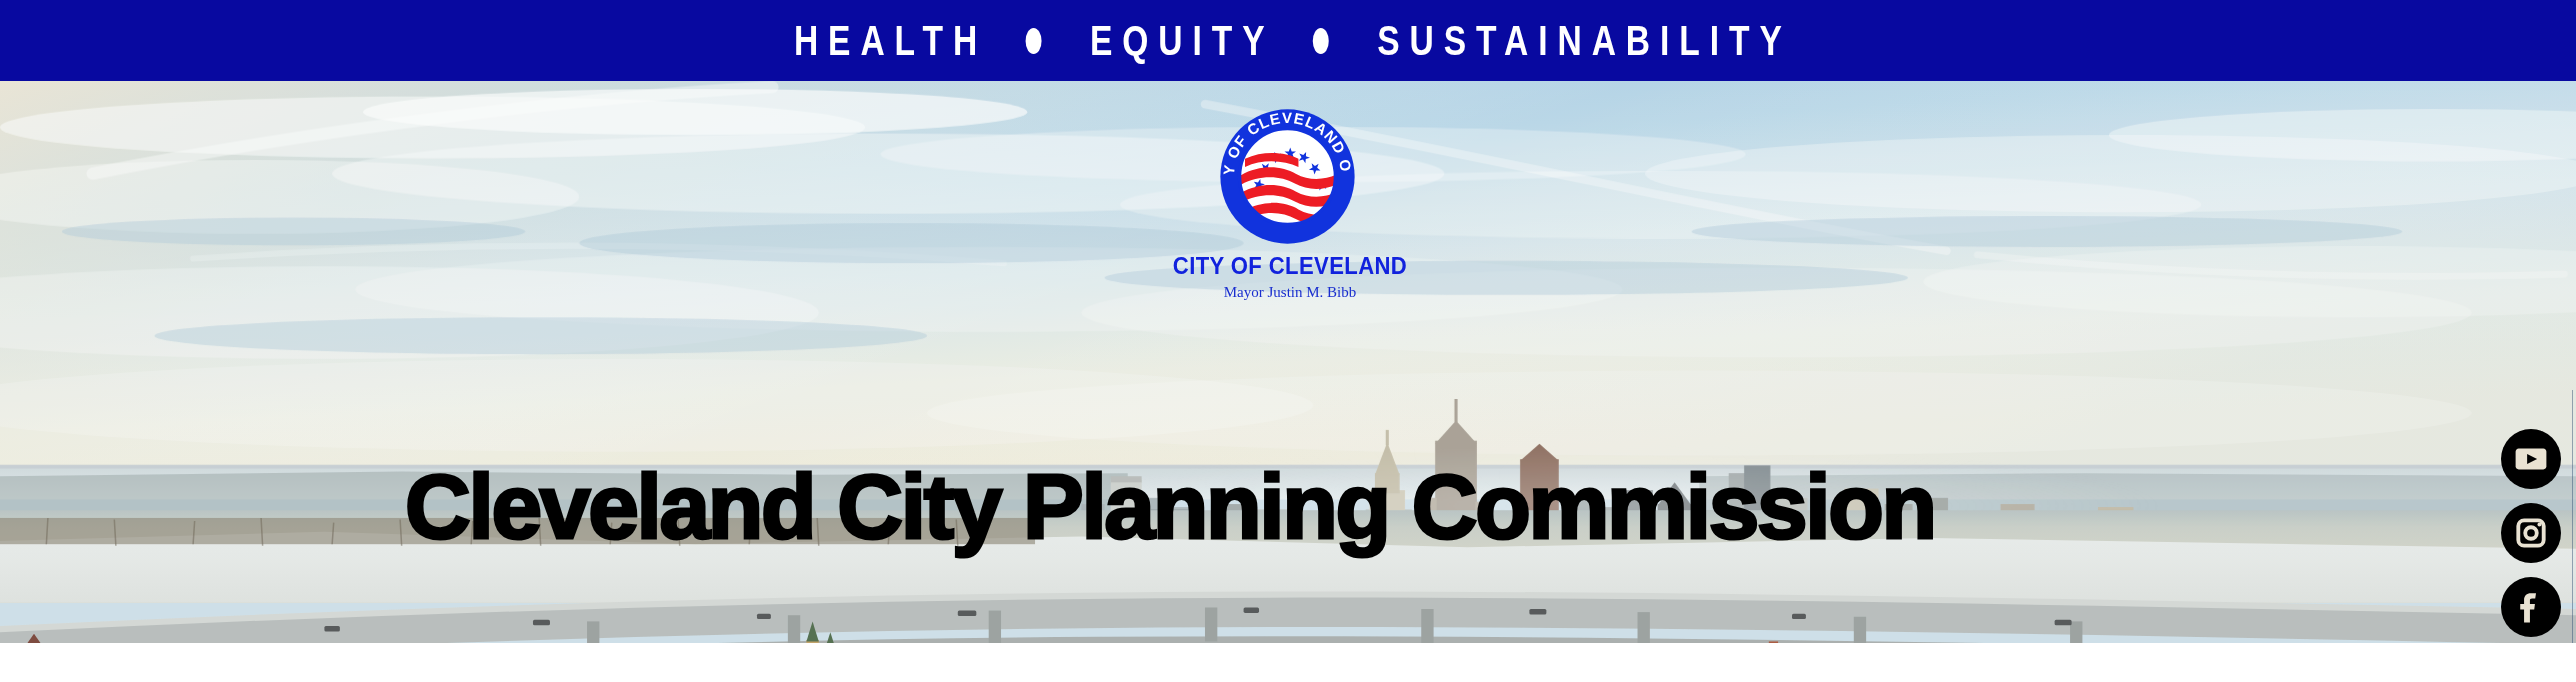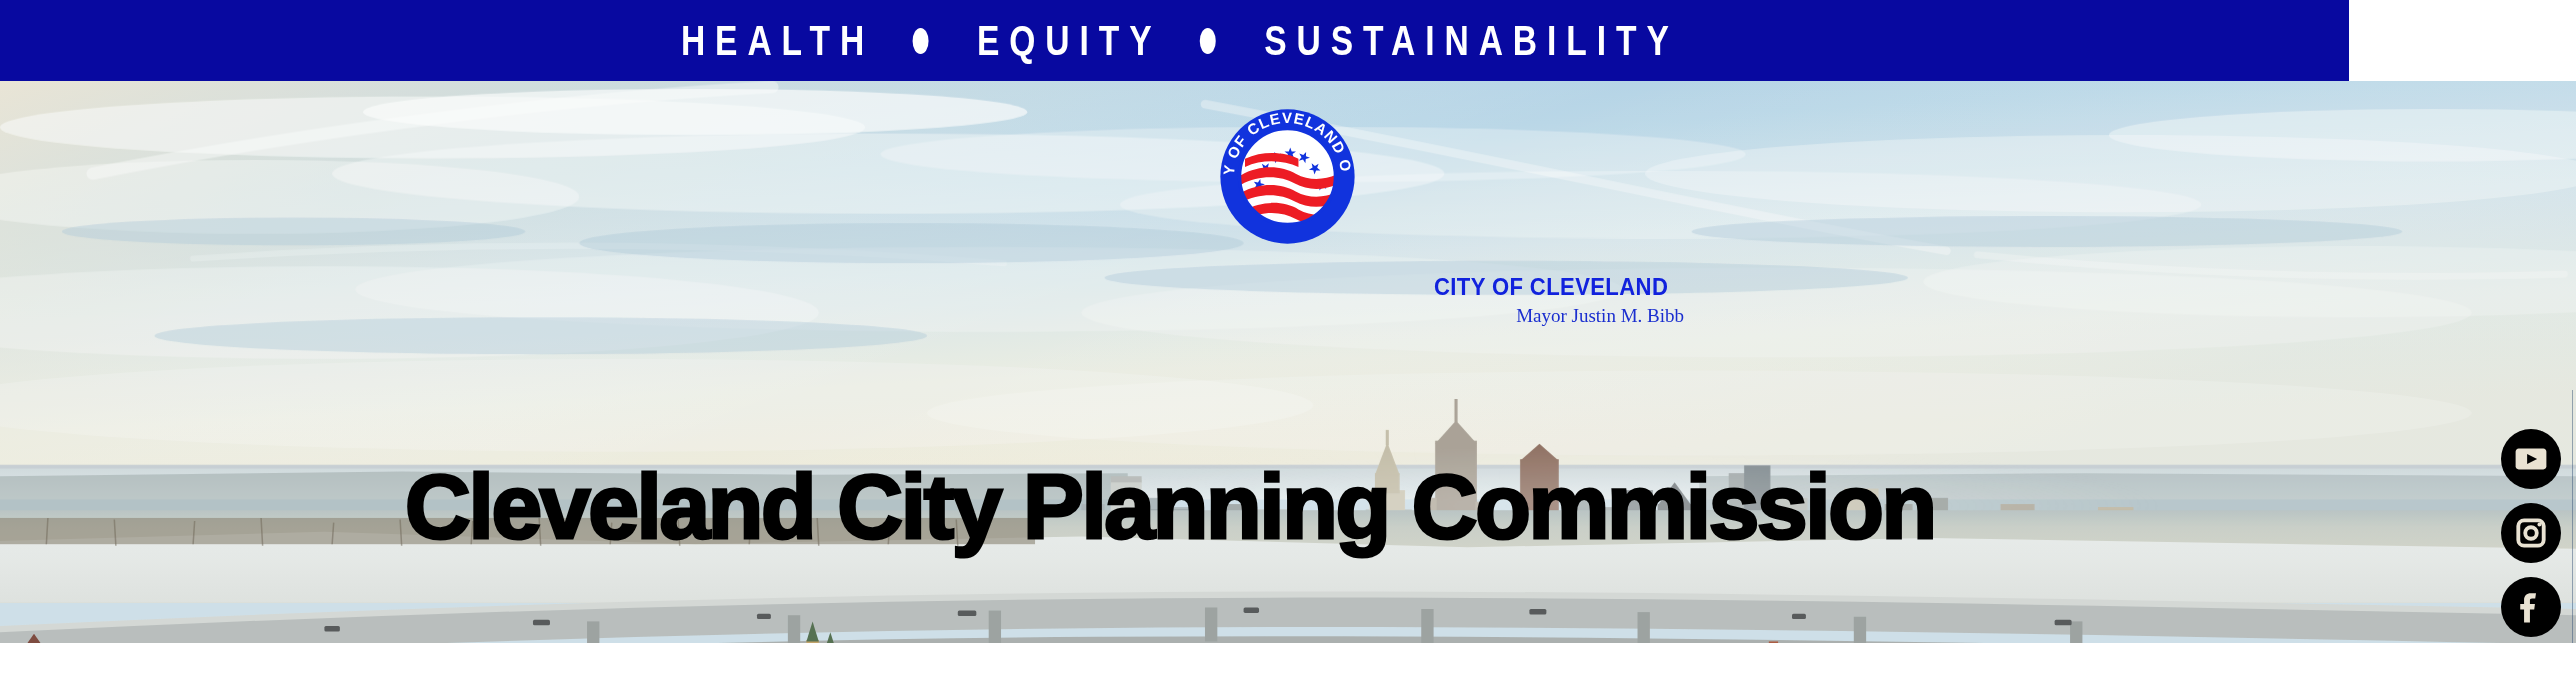--- a/index.html
+++ b/index.html
@@ -3,21 +3,21 @@
 <meta charset="utf-8">
 <title>Cleveland City Planning Commission</title>
 <style>
   html,body{margin:0;padding:0;background:#ffffff;}
   body{width:2576px;height:682px;overflow:hidden;font-family:"Liberation Sans",sans-serif;}
 
   #page{position:relative;width:2576px;height:682px;background:#ffffff;overflow:hidden;}
 
   
   .banner{
-    position:absolute;left:0;top:0;width:2349px;height:81px;
+    position:absolute;left:0;top:0;width:2576px;height:81px;
     background:#0809a0;
     display:flex;align-items:center;justify-content:center;
     overflow:hidden;
   }
   .banner-inner{
     display:flex;align-items:center;justify-content:center;
     gap:48px;
     transform:scaleX(.80);
     transform-origin:center center;
   }
@@ -45,38 +45,37 @@
   .photo svg{display:block;width:2576px;height:562px;}
 
   
   .seal-wrap{
     position:absolute;left:1219px;top:108px;width:137px;height:137px;
   }
   .seal-wrap svg{display:block;width:137px;height:137px;}
 
   
   .seal-caption{
-    position:absolute;left:896px;top:255px;width:788px;text-align:right;
+    position:absolute;left:896px;top:255px;width:788px;text-align:center;
     line-height:1;
-    margin-top:21px;
   }
   .city-name{
     color:#1122dd;
     font-family:"Liberation Sans",sans-serif;
     font-weight:700;
     font-size:23px;
     letter-spacing:0.4px;
     display:block;
     transform:scaleX(.96);
   }
   .mayor-name{
     color:#1a2ecf;
     font-family:"Liberation Serif",serif;
     font-weight:400;
-    font-size:19px;
+    font-size:15px;
     display:block;
     margin-top:7px;
   }
 
   
   .main-title{
     position:absolute;left:0;top:461px;width:2340px;
     text-align:center;
     color:#000000;
     font-family:"Liberation Sans",sans-serif;

